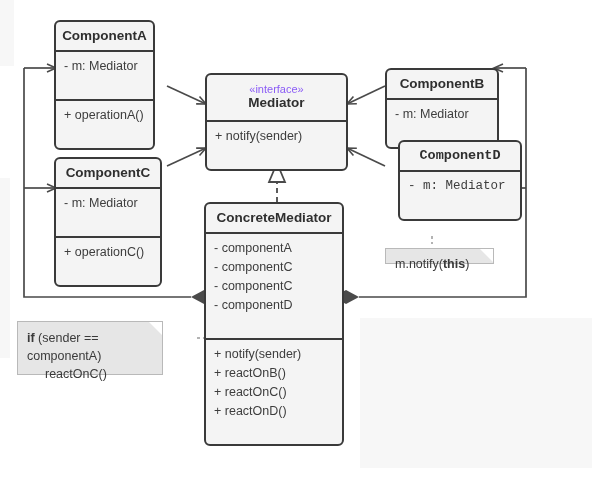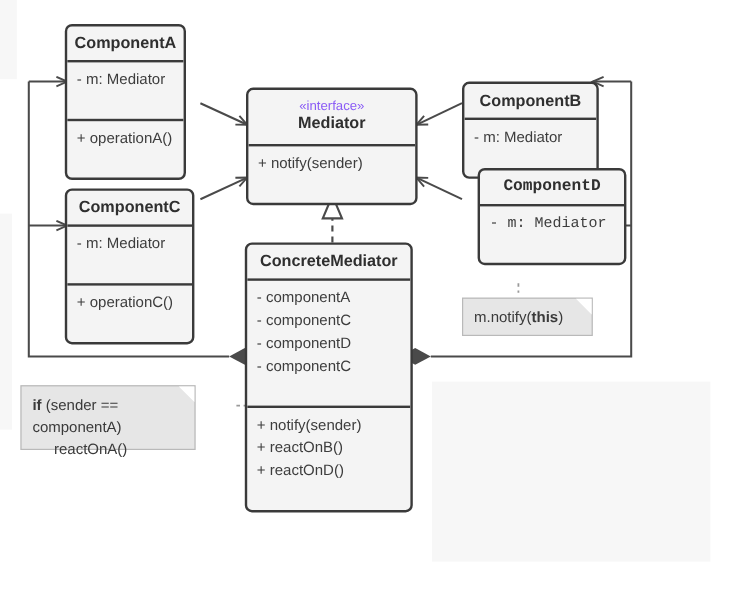--- a/index.html
+++ b/index.html
@@ -194,39 +194,40 @@
     <div class="uml-sec">
       <div>+ notify(sender)</div>
     </div>
   </div>
 
   <div class="uml-box" style="left:204px; top:202px; width:140px;">
     <div class="uml-head">ConcreteMediator</div>
     <div class="uml-sec">
       <div>- componentA</div>
       <div>- componentC</div>
+      <div>- componentC</div>
       <div>- componentD</div>
-      <div>- componentC</div>
     </div>
     <div class="uml-sec">
       <div>+ notify(sender)</div>
       <div>+ reactOnB()</div>
+      <div>+ reactOnC()</div>
       <div>+ reactOnD()</div>
     </div>
   </div>
 
   <div class="note" style="left:17px; top:321px; width:146px; height:54px;">
     <span class="fold"></span>
     <div>
       <b>if</b><span> (sender == componentA)</span>
     </div>
-    <div style="padding-left:18px;">reactOnA()</div>
-  </div>
-
-  <div class="note" style="left:385px; top:248px; width:109px; height:32px; padding-top:6px;">
+    <div style="padding-left:18px;">reactOnC()</div>
+  </div>
+
+  <div class="note" style="left:385px; top:248px; width:109px; height:16px; padding-top:6px;">
     <span class="fold"></span>
     <div>
       <span>m.notify(</span><b>this</b><span>)</span>
     </div>
   </div>
 
   <div class="caption-num" style="left:368px; top:316px;">3</div>
   <div class="caption-text" style="left:396px; top:330px; width:196px;"><b>具体中介者</b><span>（Concrete Mediator）封装了多种组件间的关系。具体中介者通常会保存所有组件的引用并对其进行管理，甚至有时会对其生命周期进行管理。</span></div>
 
 </div>

